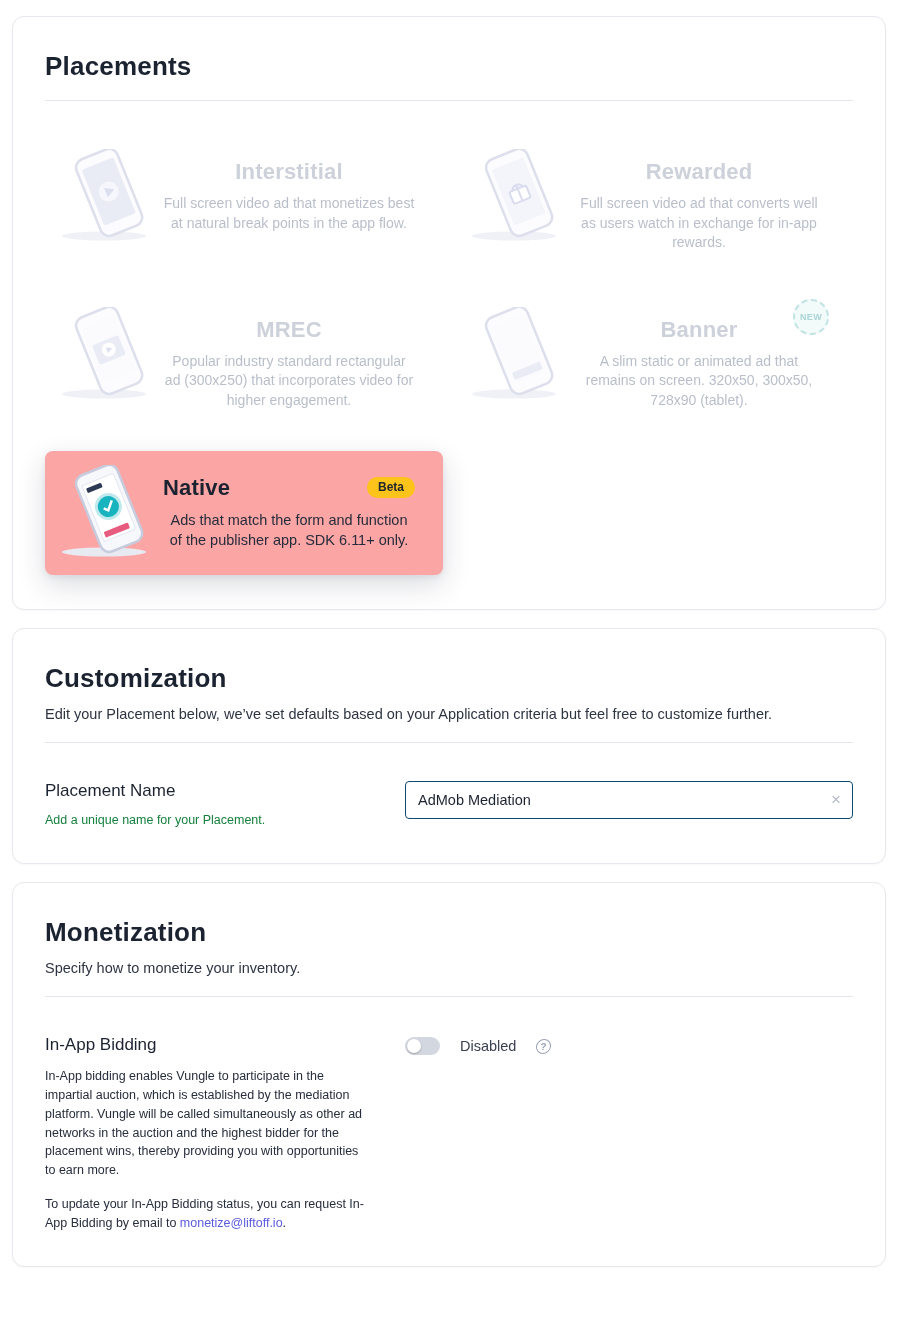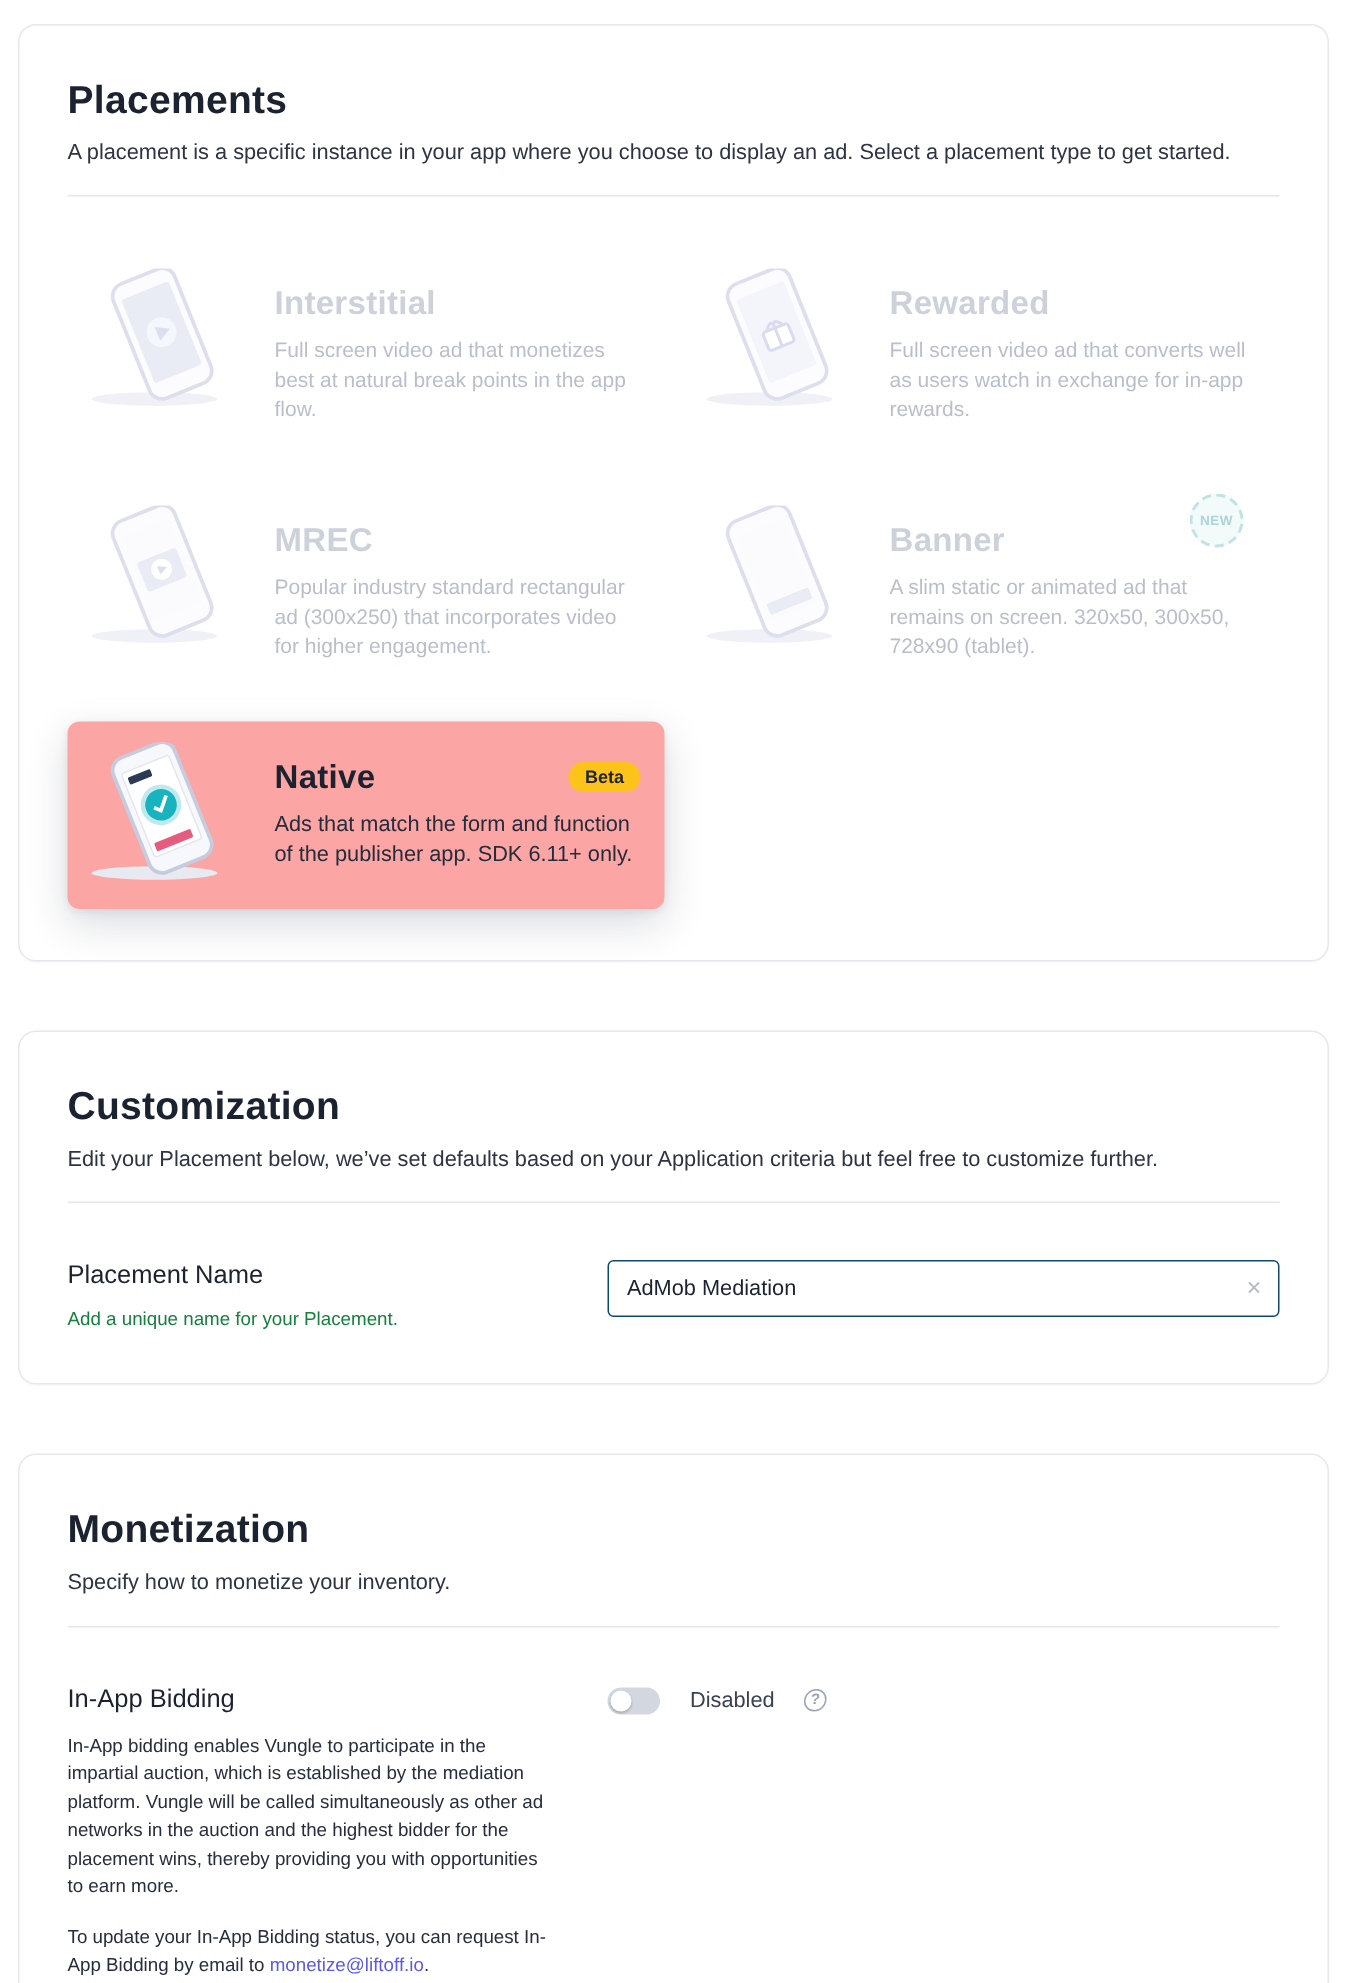--- a/index.html
+++ b/index.html
@@ -9,21 +9,21 @@
     font-family: "Liberation Sans", sans-serif;
     color: #1c2330;
   }
   .page { padding: 16px 12px 0; }
 
   .card {
     background: #fff;
     border: 1px solid #e7e8ee;
     border-radius: 12px;
     padding: 34px 32px;
-    margin-bottom: 46px;
+    margin-bottom: 18px;
     box-shadow: 0 1px 2px rgba(20,24,40,.03);
   }
   .card-title {
     font-size: 26px;
     font-weight: 800;
     color: #1b2230;
     letter-spacing: .2px;
     margin: 0;
   }
   .card-sub {
@@ -42,25 +42,26 @@
   .placement-grid {
     display: grid;
     grid-template-columns: 1fr 1fr;
     column-gap: 12px;
     row-gap: 26px;
     margin-top: 34px;
   }
   .placement-cell {
     display: flex;
     align-items: flex-start;
-    gap: 20px;
+    gap: 0;
     position: relative;
     padding: 14px 16px 14px 8px;
     border-radius: 8px;
     cursor: pointer;
+    text-align: center;
   }
   .placement-cell .phone { flex: 0 0 110px; }
   .placement-text { padding-top: 10px; }
   .placement-title {
     font-size: 22px;
     font-weight: 800;
     letter-spacing: .2px;
   }
   .placement-desc {
     font-size: 14px;
@@ -191,21 +192,20 @@
     transform: skewX(-6deg);
   }
 </style>
 </head>
 <body>
 
 <div class="page">
 
   <section class="card">
     <h2 class="card-title">Placements</h2>
-    <div class="card-sub">A placement is a specific instance in your app where you choose to display an ad. Select a placement type to get started.</div>
     <hr class="divider">
 
     <div class="placement-grid">
 
       <div class="placement-cell disabled">
         <div class="phone">
           <svg width="108" height="92" viewBox="0 0 108 92">
             <ellipse cx="50" cy="87" rx="42" ry="4.5" fill="#f0f1f7"></ellipse>
             <g transform="rotate(-22 54 46)">
               <rect x="34" y="3" width="44" height="82" rx="9" fill="#fcfcff" stroke="#dde0ec" stroke-width="2.5"></rect>

